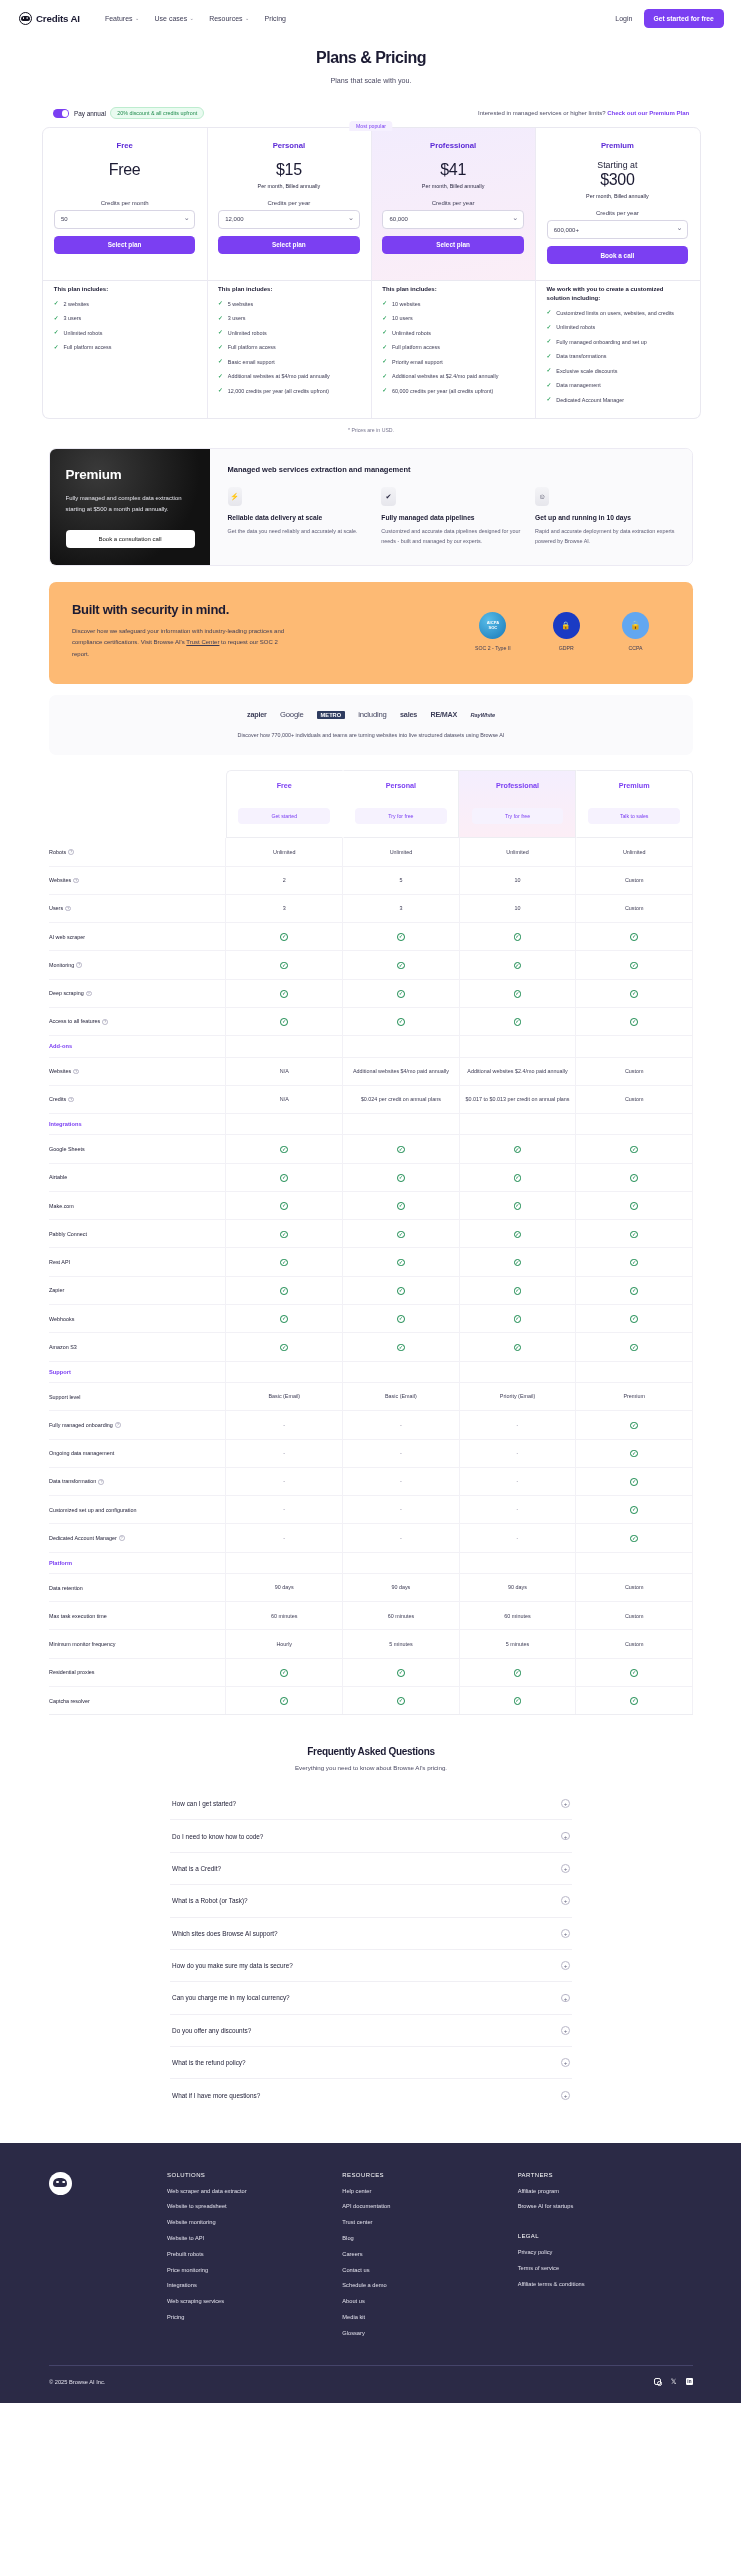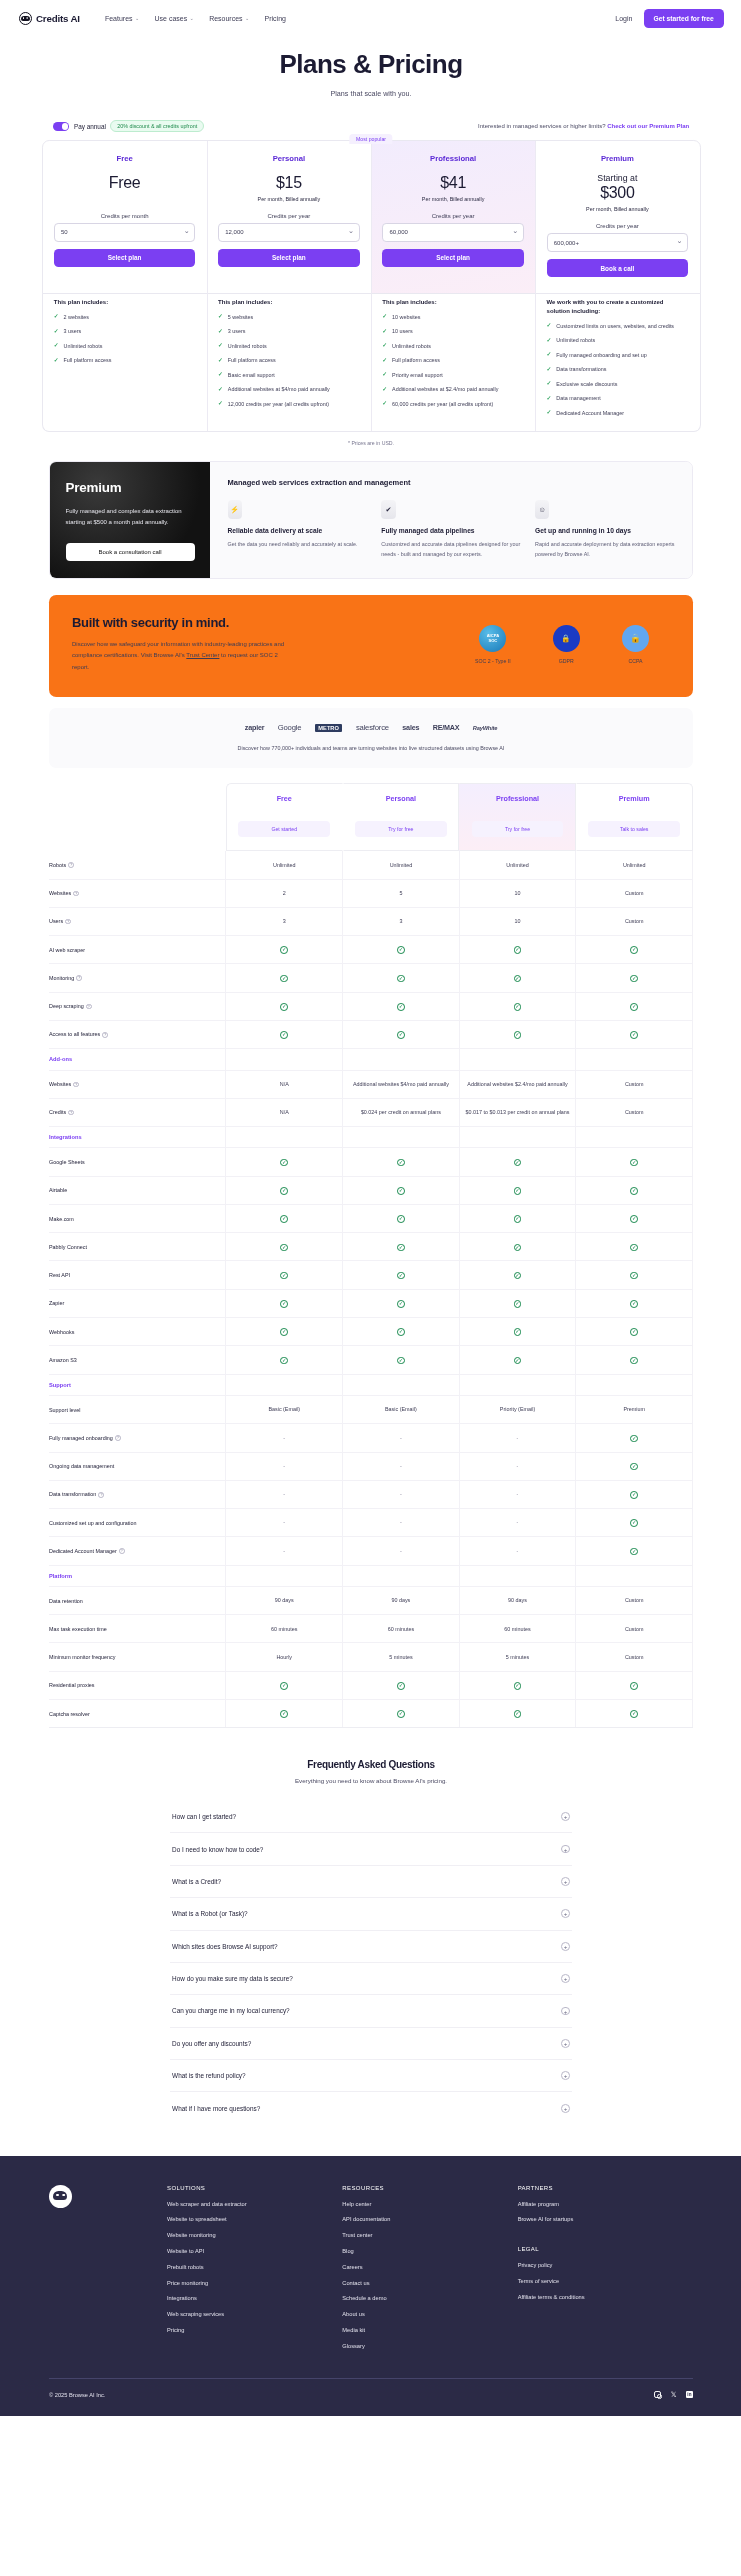--- a/index.html
+++ b/index.html
@@ -46,21 +46,21 @@
   .nav-right { margin-left: auto; display: flex; align-items: center; gap: 11.3px; }
   .login-link { font-size: 7px; color: #3d3c55; font-weight: 500; cursor: pointer; }
   .cta-btn {
     background: #7b3ff2; color: #fff; font-size: 6.7px; font-weight: 700;
     padding: 5.7px 9.8px; border-radius: 4.6px; border: none; cursor: pointer;
     font-family: inherit;
   }
 
   
   .hero { text-align: center; padding: 12.4px 0 5.2px; }
-  .hero h1 { font-size: 26px; font-weight: 800; letter-spacing: -0.5px; }
+  .hero h1 { font-size: 16px; font-weight: 800; letter-spacing: -0.5px; }
   .hero p { font-size: 7.2px; color: #4b4a63; margin-top: 8.2px; }
 
   
   .billing-bar {
     width: 659px; margin: 17.5px auto 0;
     display: flex; align-items: center; padding: 0 11.3px;
   }
   .toggle-group { display: flex; align-items: center; gap: 4.6px; }
   .toggle {
     width: 16.5px; height: 8.8px; background: #7b3ff2; border-radius: 4.6px;
@@ -170,21 +170,21 @@
     width: 14.4px; height: 18.5px; border-radius: 4.1px;
     background: linear-gradient(180deg,#f4f4f7,#e6e6ec);
     display: flex; align-items: center; justify-content: center;
     font-size: 7.2px; color: #2b2a42;
   }
   .pb-col-title { font-size: 6.7px; font-weight: 700; margin-top: 7.2px; line-height: 1.45; }
   .pb-col-desc { font-size: 5.4px; color: #5d5c75; line-height: 1.75; margin-top: 4.6px; }
 
   
   .security {
-    width: 644px; margin: 15.5px auto 0; background: #f97316;
+    width: 644px; margin: 15.5px auto 0; background: #fdba74;
     border-radius: 7.2px; padding: 20.6px 23px 23px;
     display: grid; grid-template-columns: 1fr 216px; align-items: center;
   }
   .sec-title { font-size: 13px; font-weight: 800; letter-spacing: -0.3px; }
   .sec-desc { font-size: 6px; color: #3d3c55; line-height: 1.95; margin-top: 8.2px; max-width: 216px; }
   .sec-desc u { text-decoration: underline; cursor: pointer; }
   .badges { display: flex; justify-content: space-around; align-items: flex-start; }
   .badge { text-align: center; }
   .badge-circle {
     width: 27px; height: 27px; border-radius: 50%; margin: 0 auto;
@@ -590,21 +590,21 @@
       <div class="badge-label">CCPA</div>
     </div>
   </div>
 </section>
 
 <section class="logos-strip">
   <div class="logos">
     <span class="logo">zapier</span>
     <span class="logo google">Google</span>
     <span class="logo metro">METRO</span>
-    <span class="logo salesforce">salesforce</span>
+    <span class="logo salesforce">including</span>
     <span class="logo">sales</span>
     <span class="logo">RE/MAX</span>
     <span class="logo raywhite">RayWhite</span>
   </div>
   <div class="logos-caption">Discover how 770,000+ individuals and teams are turning websites into live structured datasets using Browse AI</div>
 </section>
 
 <section class="cmp">
   <table>
     <colgroup>

